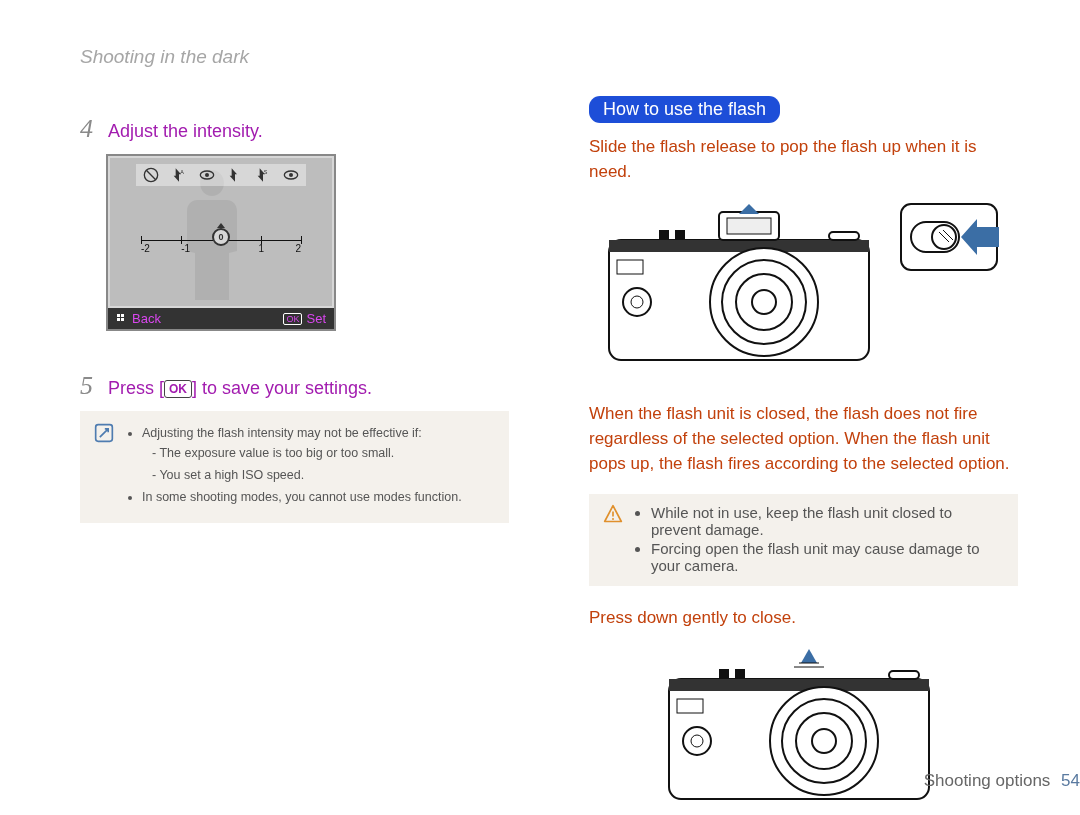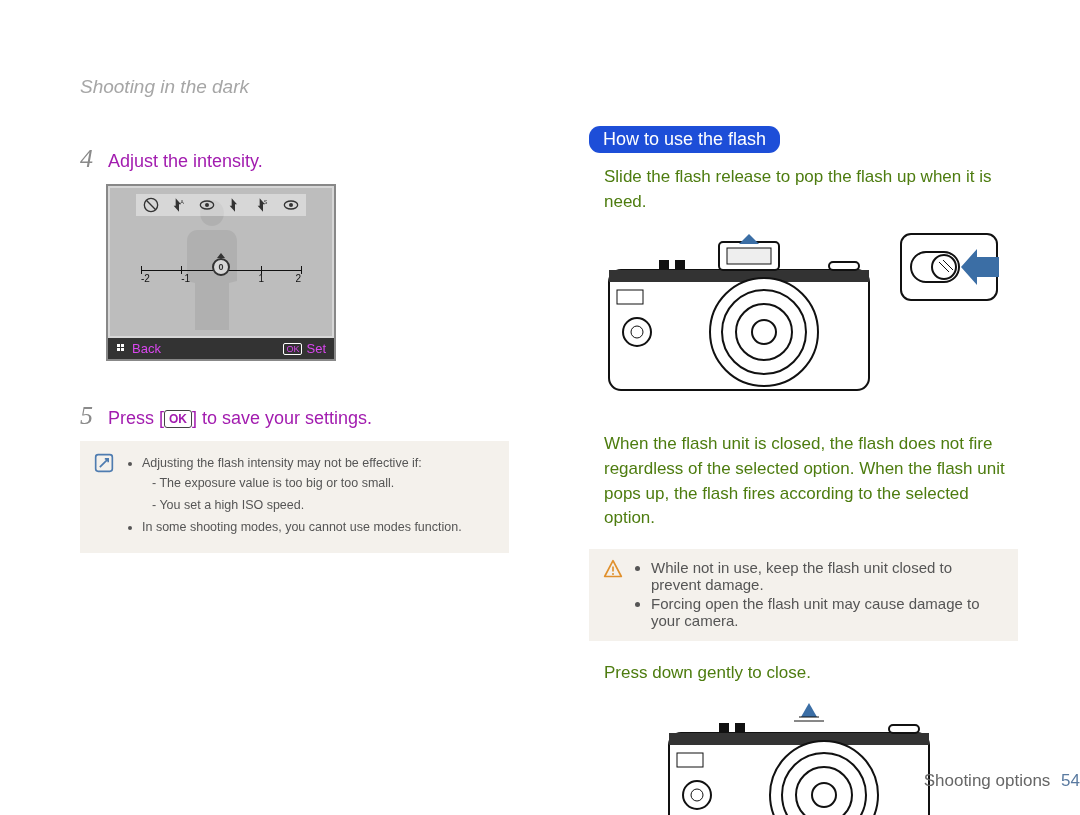--- a/index.html
+++ b/index.html
@@ -12,21 +12,20 @@
     position: relative;
     padding: 46px 62px 0 80px;
     font-weight: 300;
   }
   .breadcrumb {
     color: #a6a6a6;
     font-size: 19px;
     font-style: italic;
     margin-bottom: 28px;
     font-weight: 300;
-    margin-top: 30px;
   }
   .columns {
     display: flex;
     gap: 80px;
   }
   .col { flex: 1 1 0; }
   .step {
     display: flex;
     align-items: baseline;
     gap: 10px;
@@ -150,21 +149,21 @@
   
   .pill {
     display: inline-block;
     background: #1d4ed8;
     color: #fff;
     border-radius: 11px;
     padding: 3px 14px;
     font-size: 18px;
     margin-bottom: 12px;
   }
-  .para { font-size: 17px; color: #4d7c0f; line-height: 1.45; margin-bottom: 18px; font-weight:300;margin-left:15px; }
+  .para { font-size: 17px; color: #c2410c; line-height: 1.45; margin-bottom: 18px; font-weight:300; }
   .camera-block { display:flex; justify-content:center; align-items:flex-start; gap:10px; margin-bottom: 20px; }
   .footer {
     position: absolute;
     bottom: 24px; left: 0; right: 0;
     text-align: right;
     font-size: 17px; color: #666;
   }
   .footer .pageno { color: #5a7aa0; margin-left: 6px; }
 
   .warn-box {

